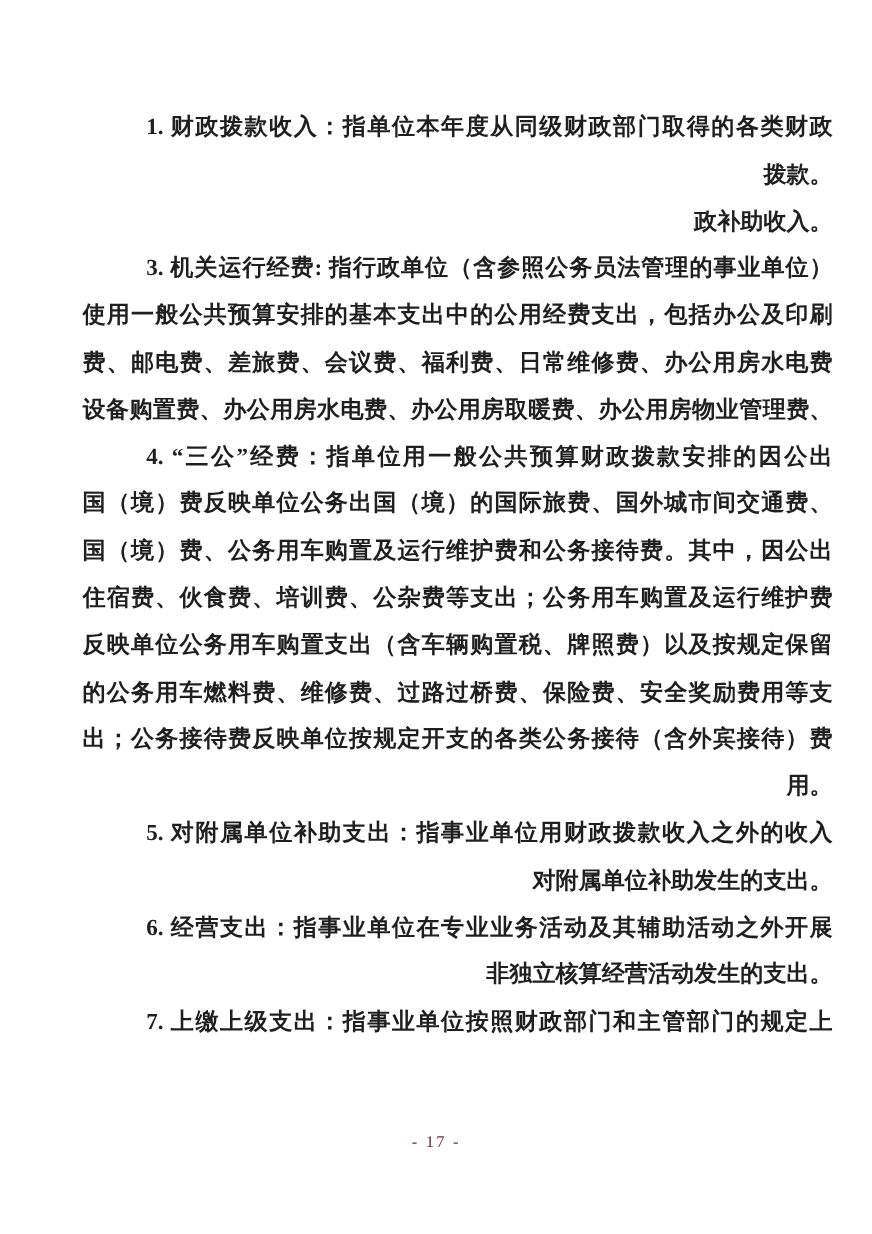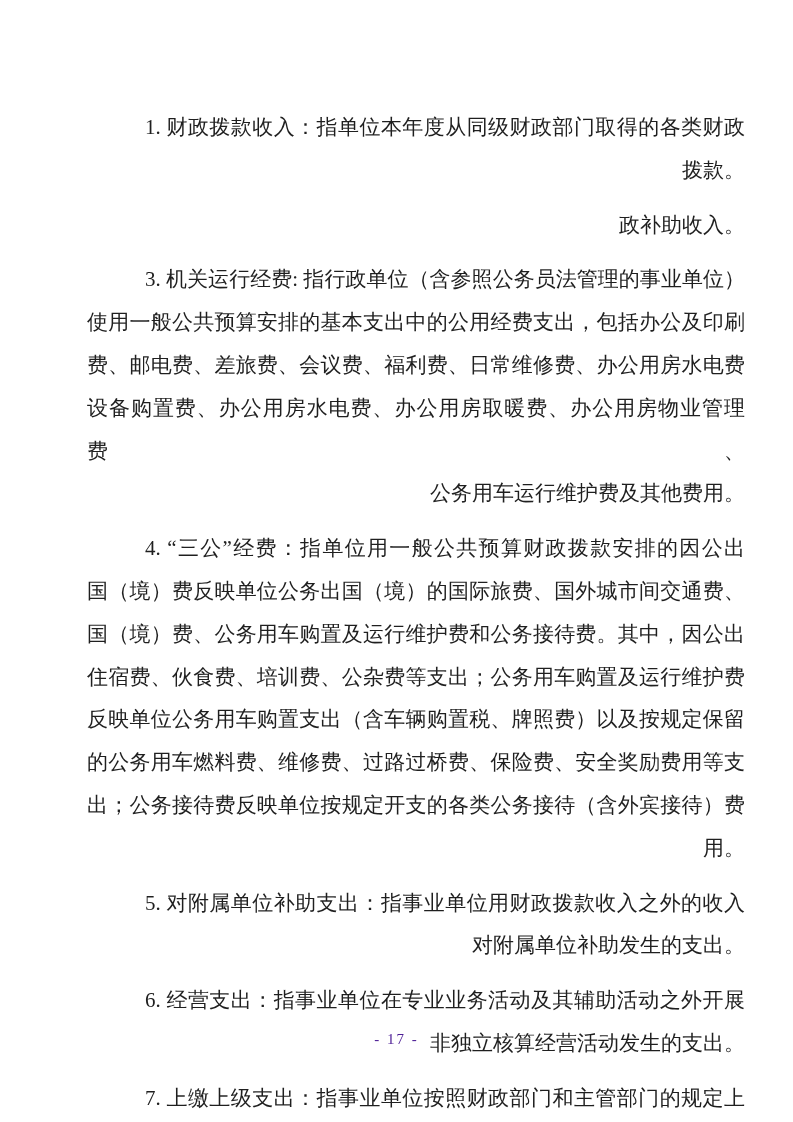--- a/index.html
+++ b/index.html
@@ -15,22 +15,23 @@
     overflow: hidden;
     font-family: "Liberation Serif", "DejaVu Serif", serif;
   }
   .content {
     position: absolute;
     left: 75px;
     top: 94px;
     width: 682px;
   }
   .paragraph {
-    margin: 12px;
+    margin: 0;
     padding: 0;
+    font-weight: bold;
   }
   .line {
     font-size: 21px;
     line-height: 42.8px;
     color: #1f1f1f;
     text-align: right;
     overflow: hidden;
   }
   .line.fill {
     text-align: justify;
@@ -41,42 +42,41 @@
   }
   .footer {
     position: absolute;
     left: 0;
     top: 1030px;
     width: 100%;
     text-align: center;
   }
   .footer span {
     font-size: 15px;
-    color: #4c1d95;
+    color: #7f1d1d;
     letter-spacing: 2px;
   }
 </style>
 </head>
 <body>
 
 <div class="page">
   <div class="content">
       <div class="paragraph">
         <div class="line indent fill">1. 财政拨款收入：指单位本年度从同级财政部门取得的各类财政</div>
         <div class="line">拨款。</div>
       </div>
       <div class="paragraph">
         <div class="line">政补助收入。</div>
       </div>
       <div class="paragraph">
         <div class="line indent fill">3. 机关运行经费: 指行政单位（含参照公务员法管理的事业单位）</div>
         <div class="line fill">使用一般公共预算安排的基本支出中的公用经费支出，包括办公及印刷</div>
         <div class="line fill">费、邮电费、差旅费、会议费、福利费、日常维修费、办公用房水电费</div>
         <div class="line fill">设备购置费、办公用房水电费、办公用房取暖费、办公用房物业管理费、</div>
-        <div class="line">公务用车运行维护费及其他费用。</div>
       </div>
       <div class="paragraph">
         <div class="line indent fill">4. “三公”经费：指单位用一般公共预算财政拨款安排的因公出</div>
         <div class="line fill">国（境）费反映单位公务出国（境）的国际旅费、国外城市间交通费、</div>
         <div class="line fill">国（境）费、公务用车购置及运行维护费和公务接待费。其中，因公出</div>
         <div class="line fill">住宿费、伙食费、培训费、公杂费等支出；公务用车购置及运行维护费</div>
         <div class="line fill">反映单位公务用车购置支出（含车辆购置税、牌照费）以及按规定保留</div>
         <div class="line fill">的公务用车燃料费、维修费、过路过桥费、保险费、安全奖励费用等支</div>
         <div class="line fill">出；公务接待费反映单位按规定开支的各类公务接待（含外宾接待）费</div>
         <div class="line">用。</div>

